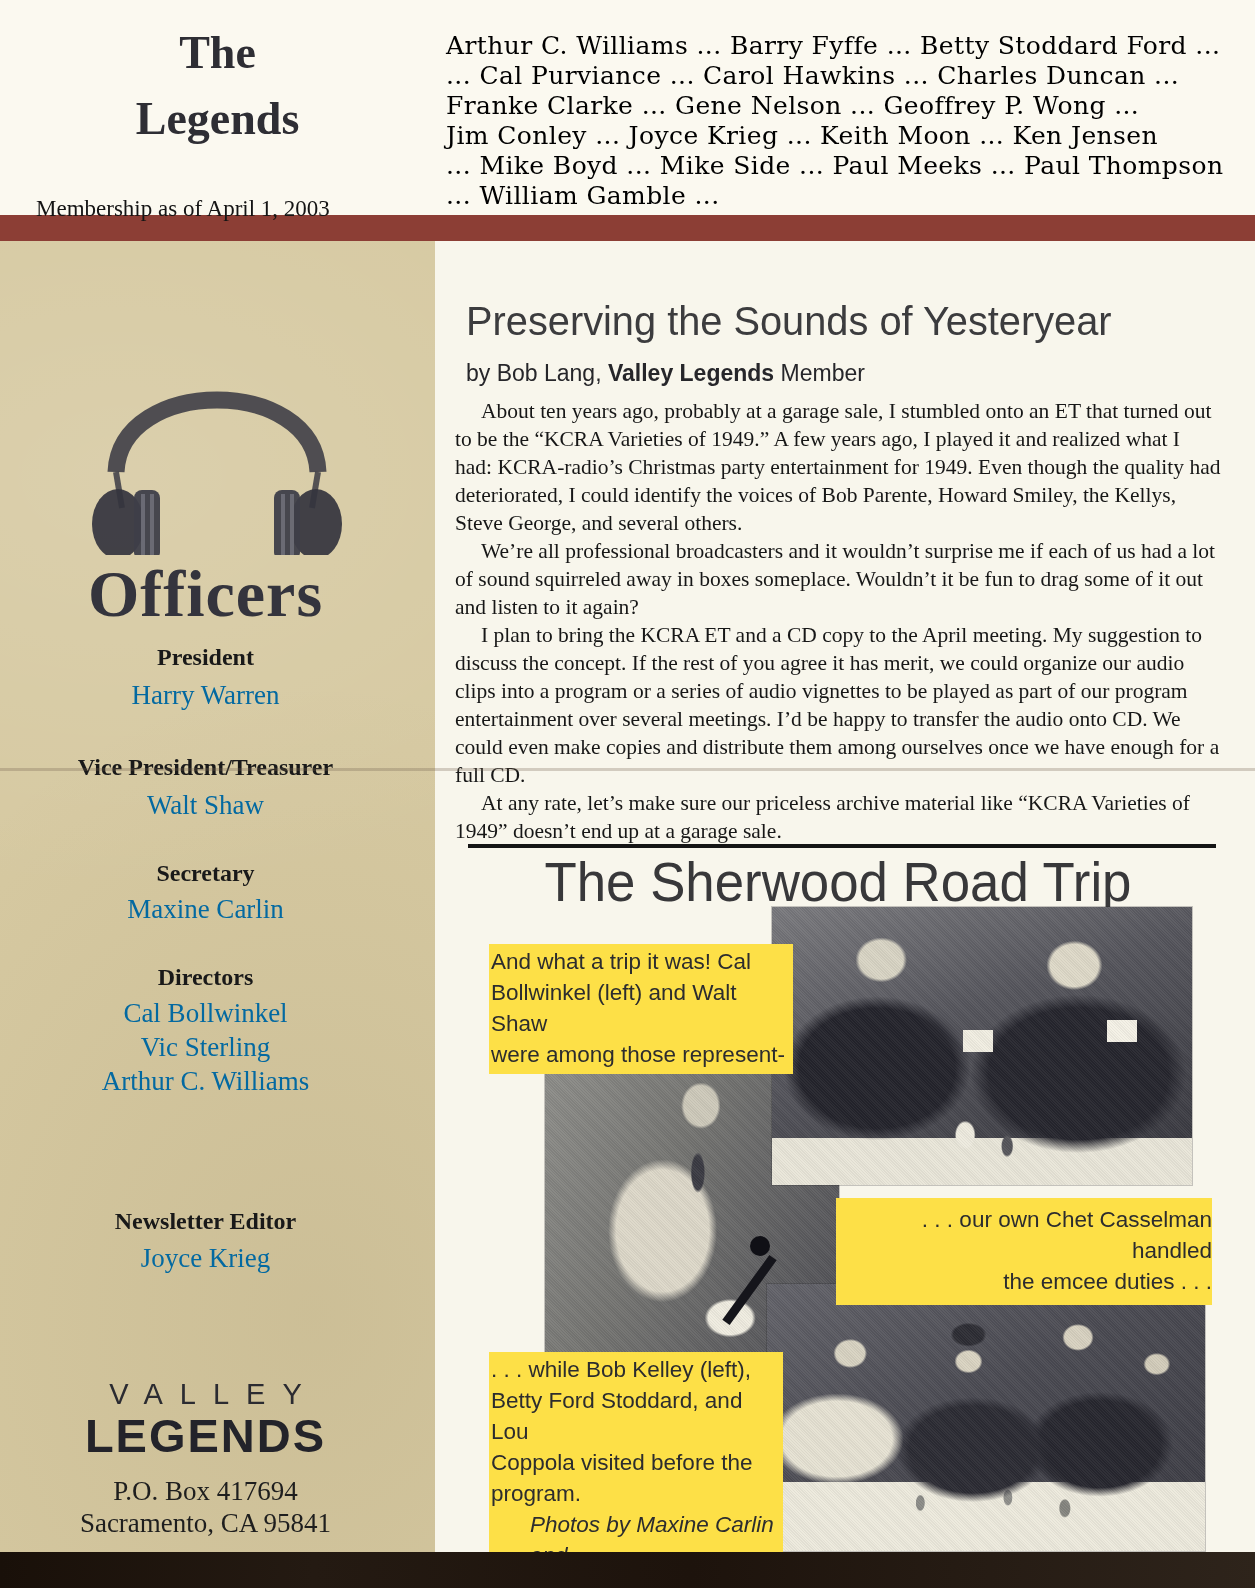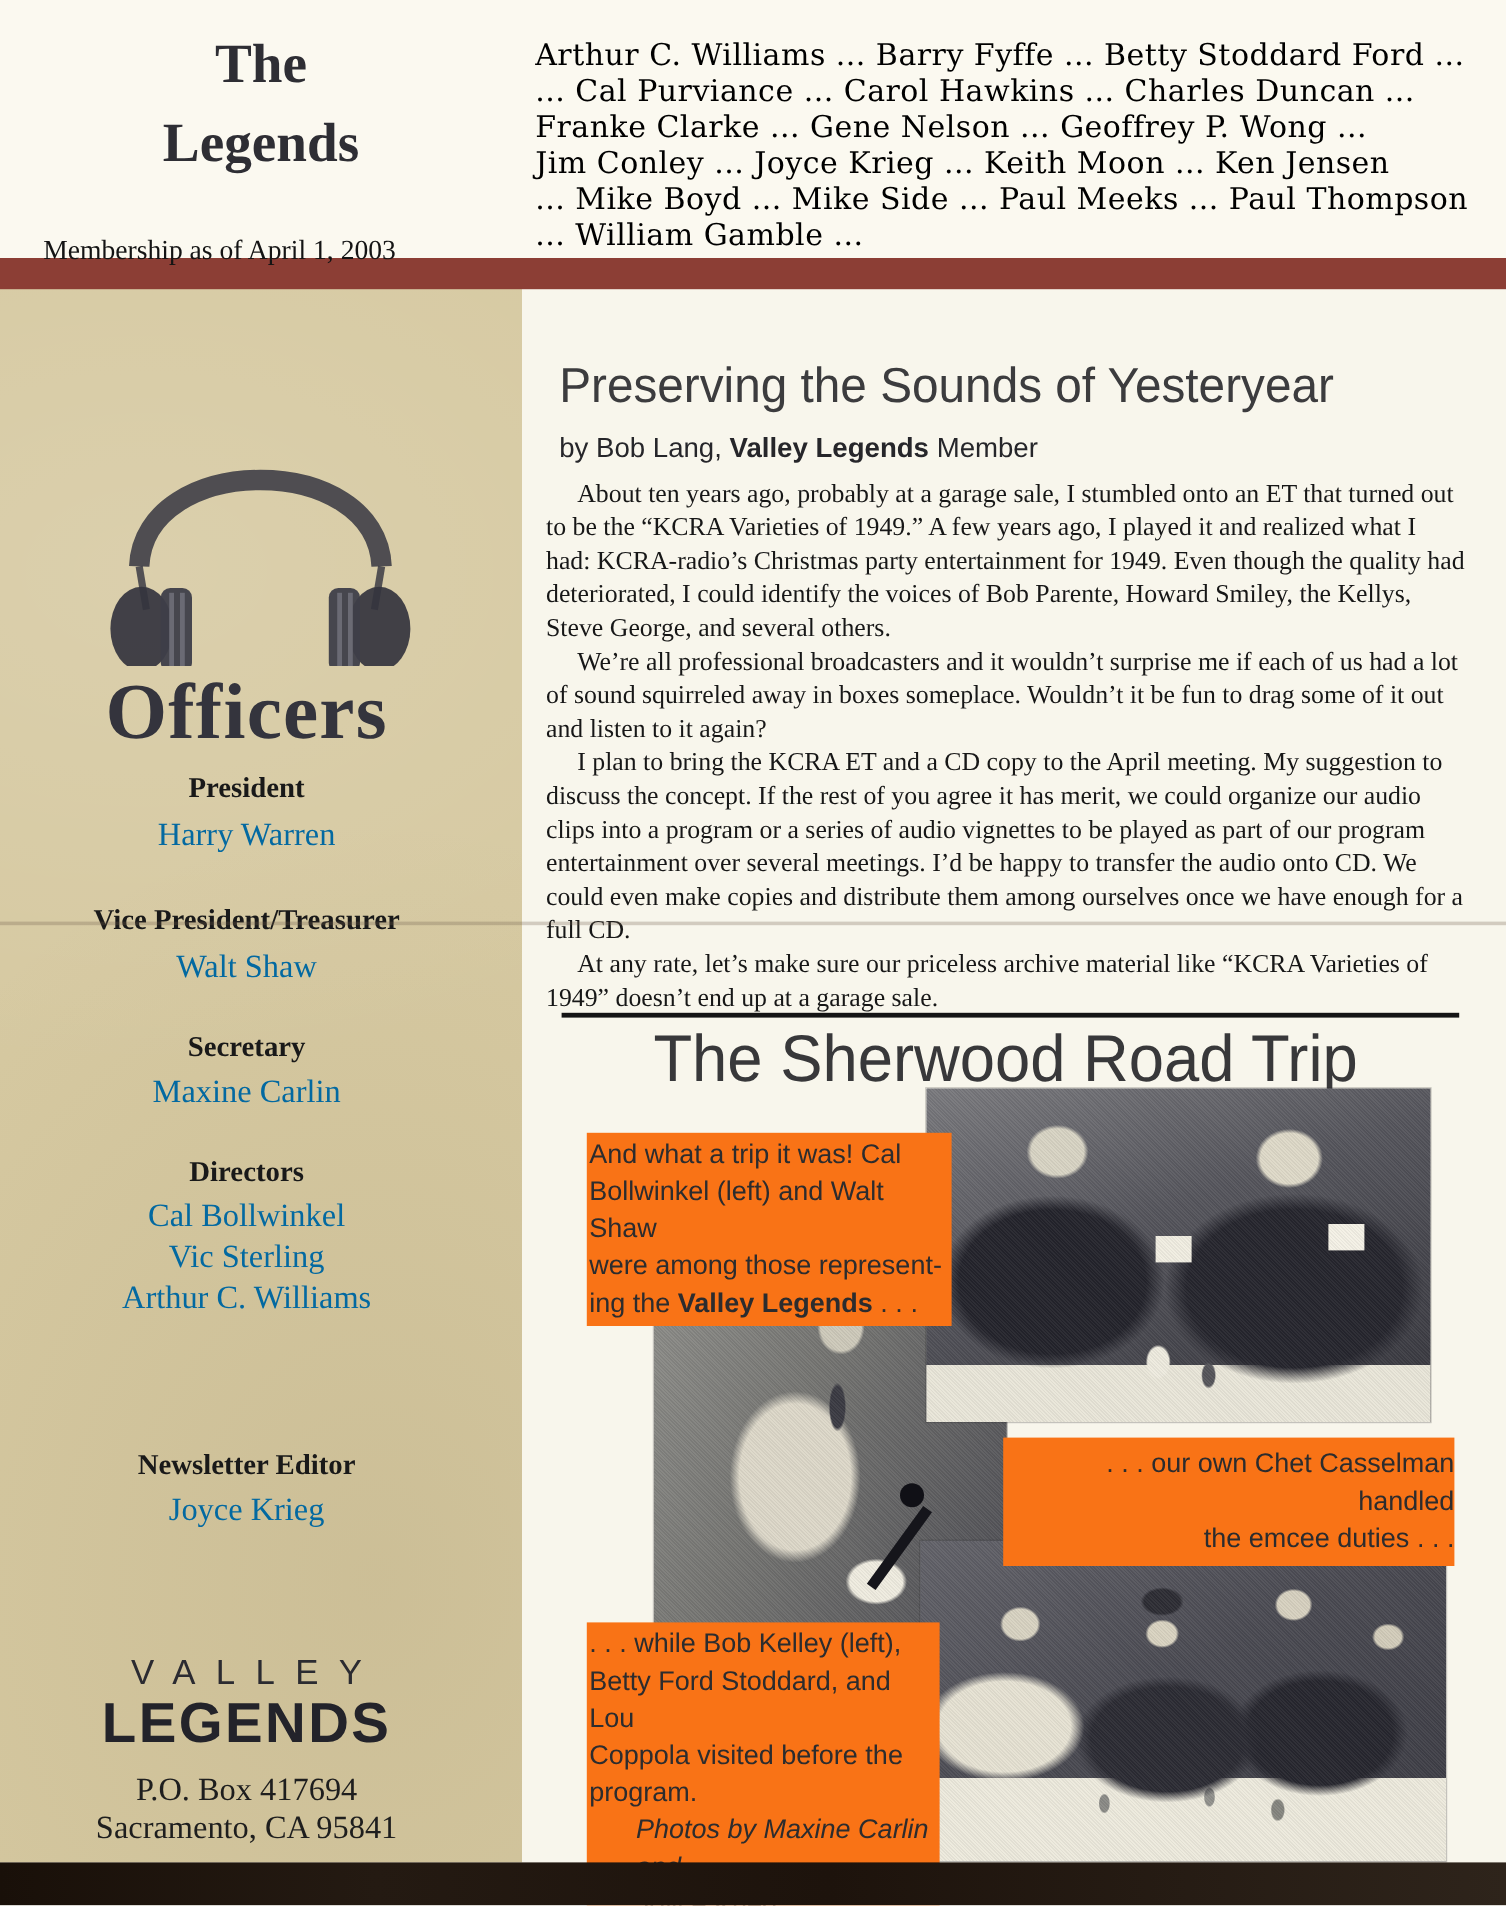--- a/index.html
+++ b/index.html
@@ -75,21 +75,21 @@
     radial-gradient(110px 75px at 47% 62%,#2b2b33 0 58%,rgba(0,0,0,0) 70%),
     radial-gradient(105px 75px at 76% 60%,#26262e 0 58%,rgba(0,0,0,0) 70%),
     radial-gradient(8px 14px at 35% 82%,#8a8a86 0 50%,rgba(0,0,0,0) 60%),
     radial-gradient(8px 14px at 55% 80%,#90908c 0 50%,rgba(0,0,0,0) 60%),
     radial-gradient(10px 16px at 68% 84%,#85857f 0 50%,rgba(0,0,0,0) 60%),
     linear-gradient(to top,#edeadd 0 26%,rgba(0,0,0,0) 26%),
     linear-gradient(150deg,#63636a 0%,#4a4a52 45%,#3a3a42 100%);}
 
   
   .caption{font-family:"Liberation Sans",sans-serif;font-size:22.5px;line-height:31px;color:#2c2c2e;
-    background:#f97316;z-index:15;}
+    background:#fde047;z-index:15;}
   #caption-1{left:489px;top:944px;width:302px;padding:2px 0 4px 2px;}
   #caption-2{left:836px;top:1198px;width:372px;padding:6px 0 8px 4px;text-align:right;}
   #caption-3{left:489px;top:1352px;width:292px;padding:2px 0 4px 2px;}
   .caption b{font-weight:700;}
   .credit{font-style:italic;margin-left:39px;}
 
   
   #crease-line{left:0;top:768px;width:1255px;height:3px;background:rgba(110,95,75,.28);z-index:40;}
   #footer-bar{left:0;top:1552px;width:1255px;height:36px;z-index:20;
     background:linear-gradient(90deg,#191009 0%,#241a12 25%,#1d130c 55%,#2e241b 100%);}
@@ -176,21 +176,20 @@
   <div class="abs photo" id="photo-1"></div>
   <div class="abs photo" id="photo-2"></div>
   <div class="abs" id="mic-head"></div>
   <div class="abs" id="mic-arm"></div>
   <div class="abs photo" id="photo-3"></div>
 
   <div class="abs caption" id="caption-1">
     <div>And what a trip it was! Cal</div>
     <div>Bollwinkel (left) and Walt Shaw</div>
     <div>were among those represent-</div>
-    <div><span>ing the </span><b>Valley Legends</b><span> . . .</span></div>
   </div>
 
   <div class="abs caption" id="caption-2">
     <div>. . . our own Chet Casselman handled</div>
     <div>the emcee duties . . .</div>
   </div>
 
   <div class="abs caption" id="caption-3">
     <div>. . . while Bob Kelley (left),</div>
     <div>Betty Ford Stoddard, and Lou</div>

